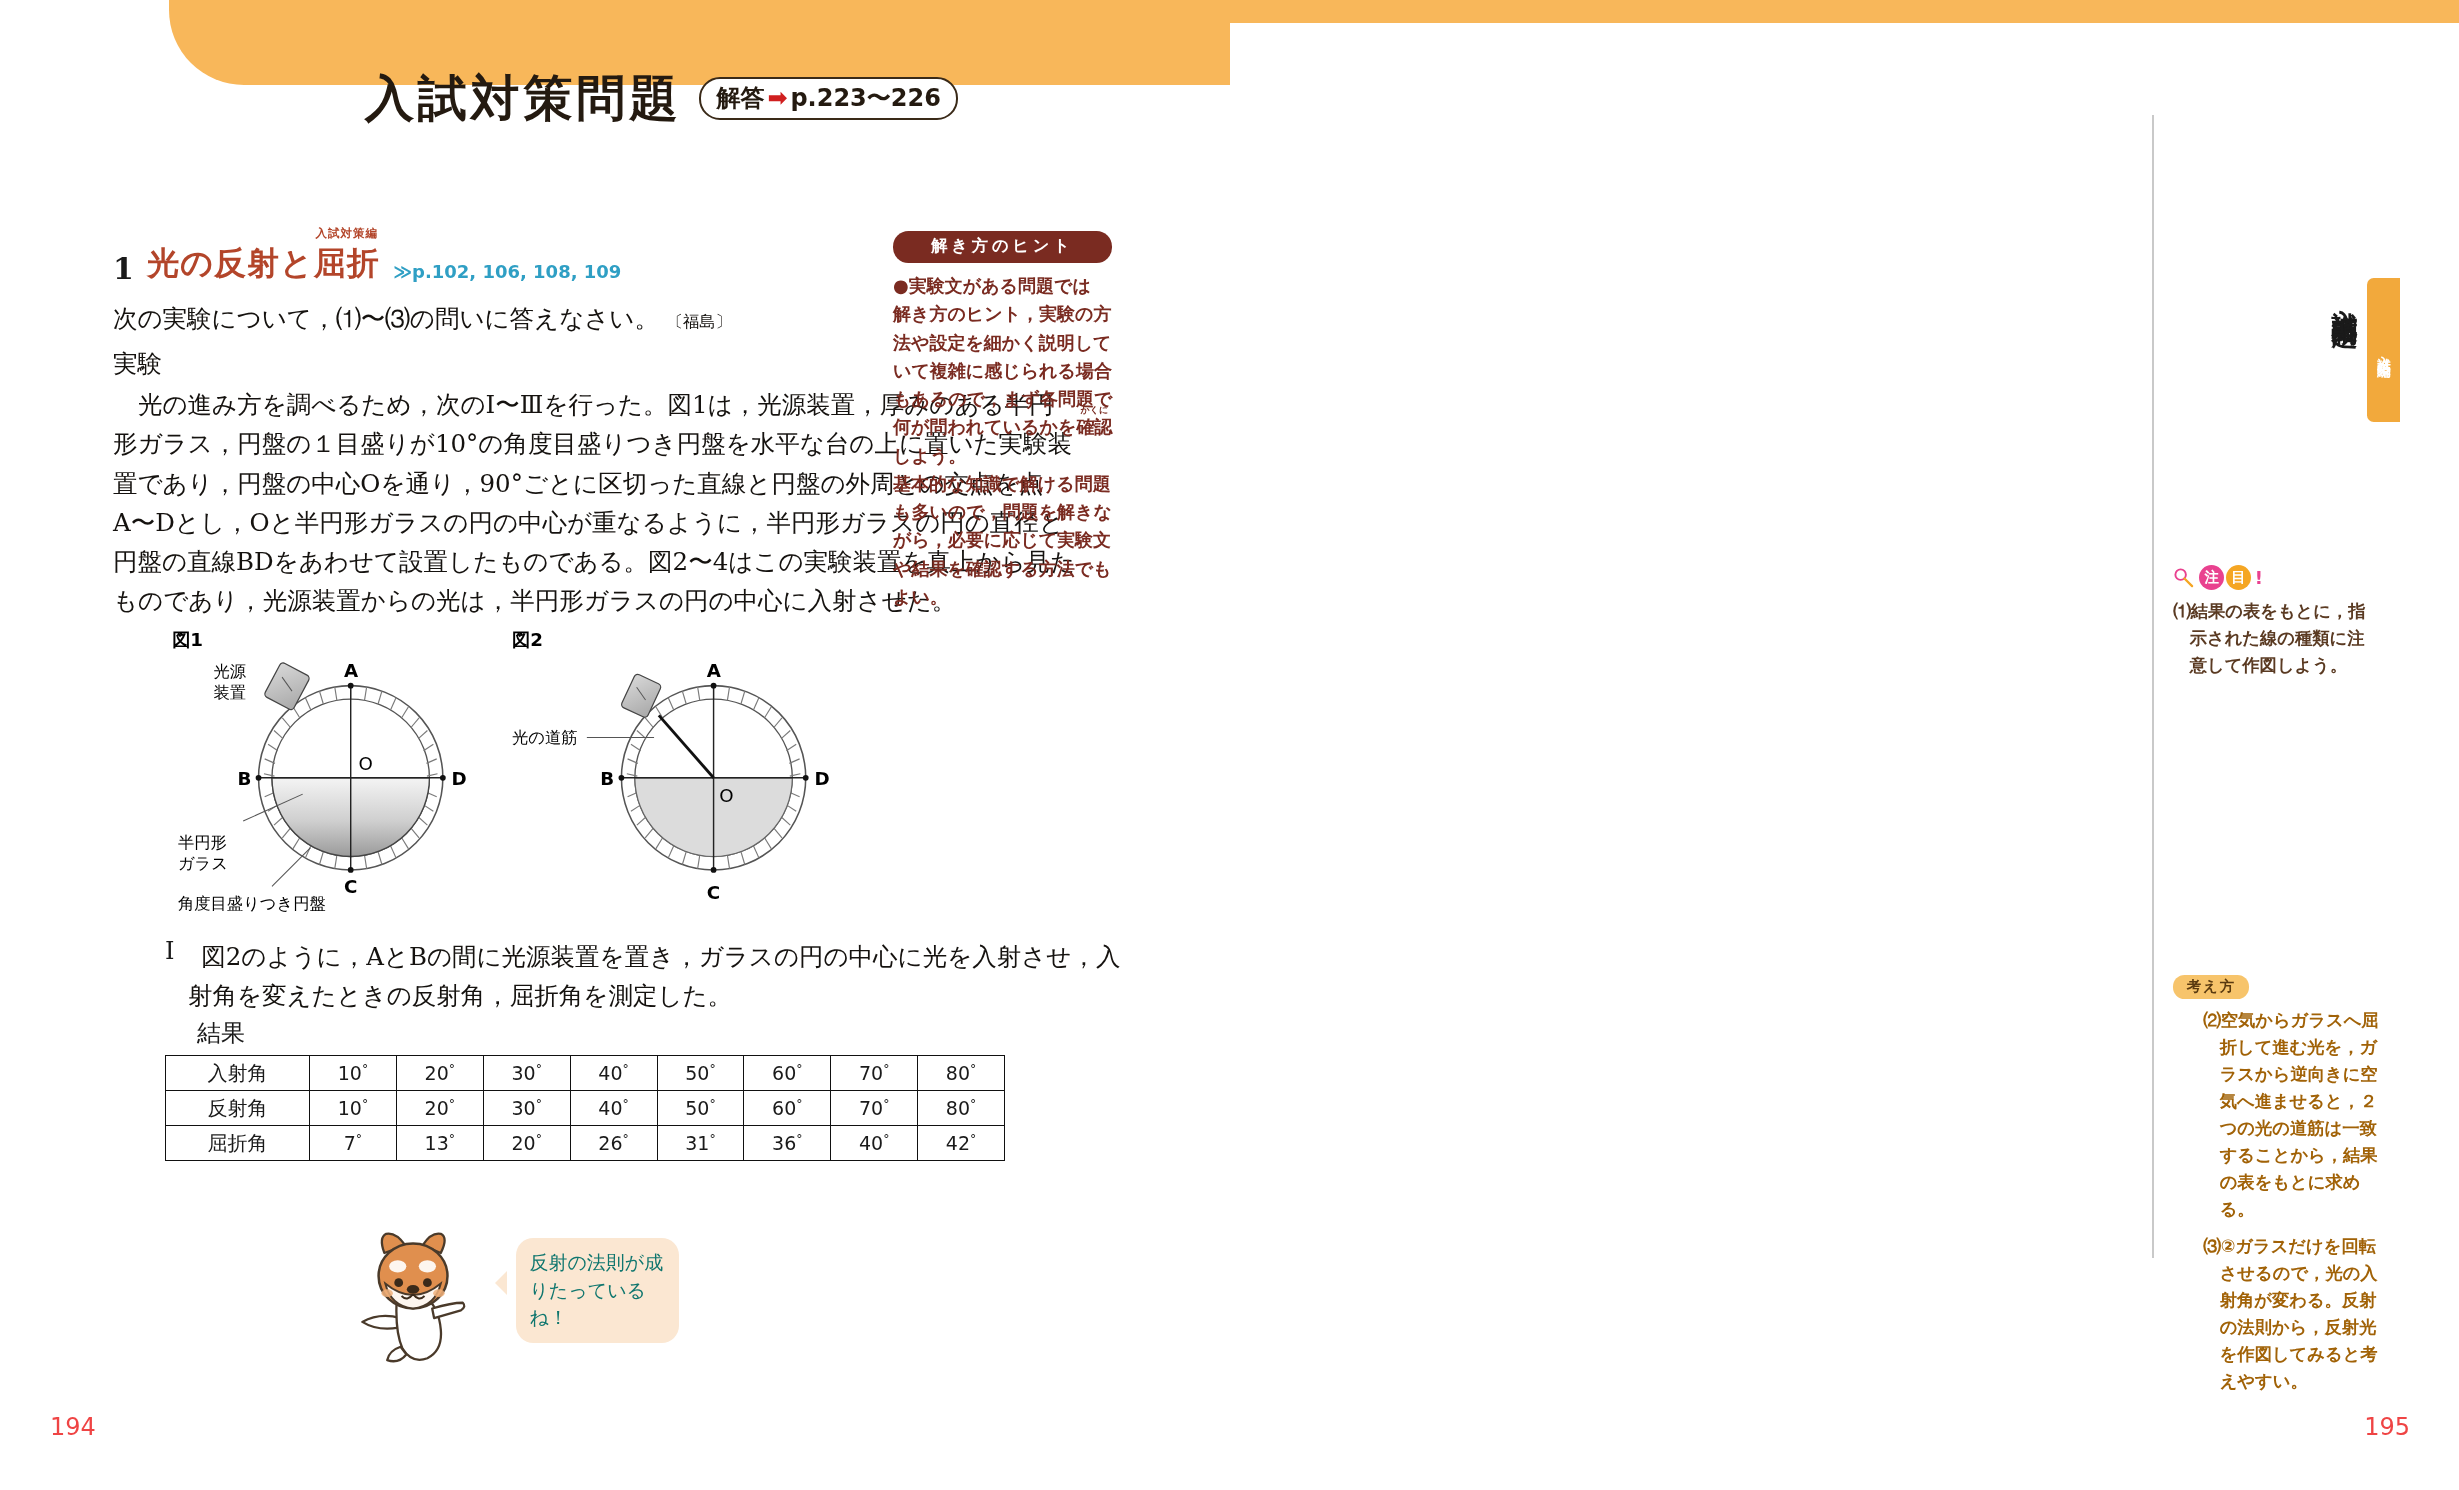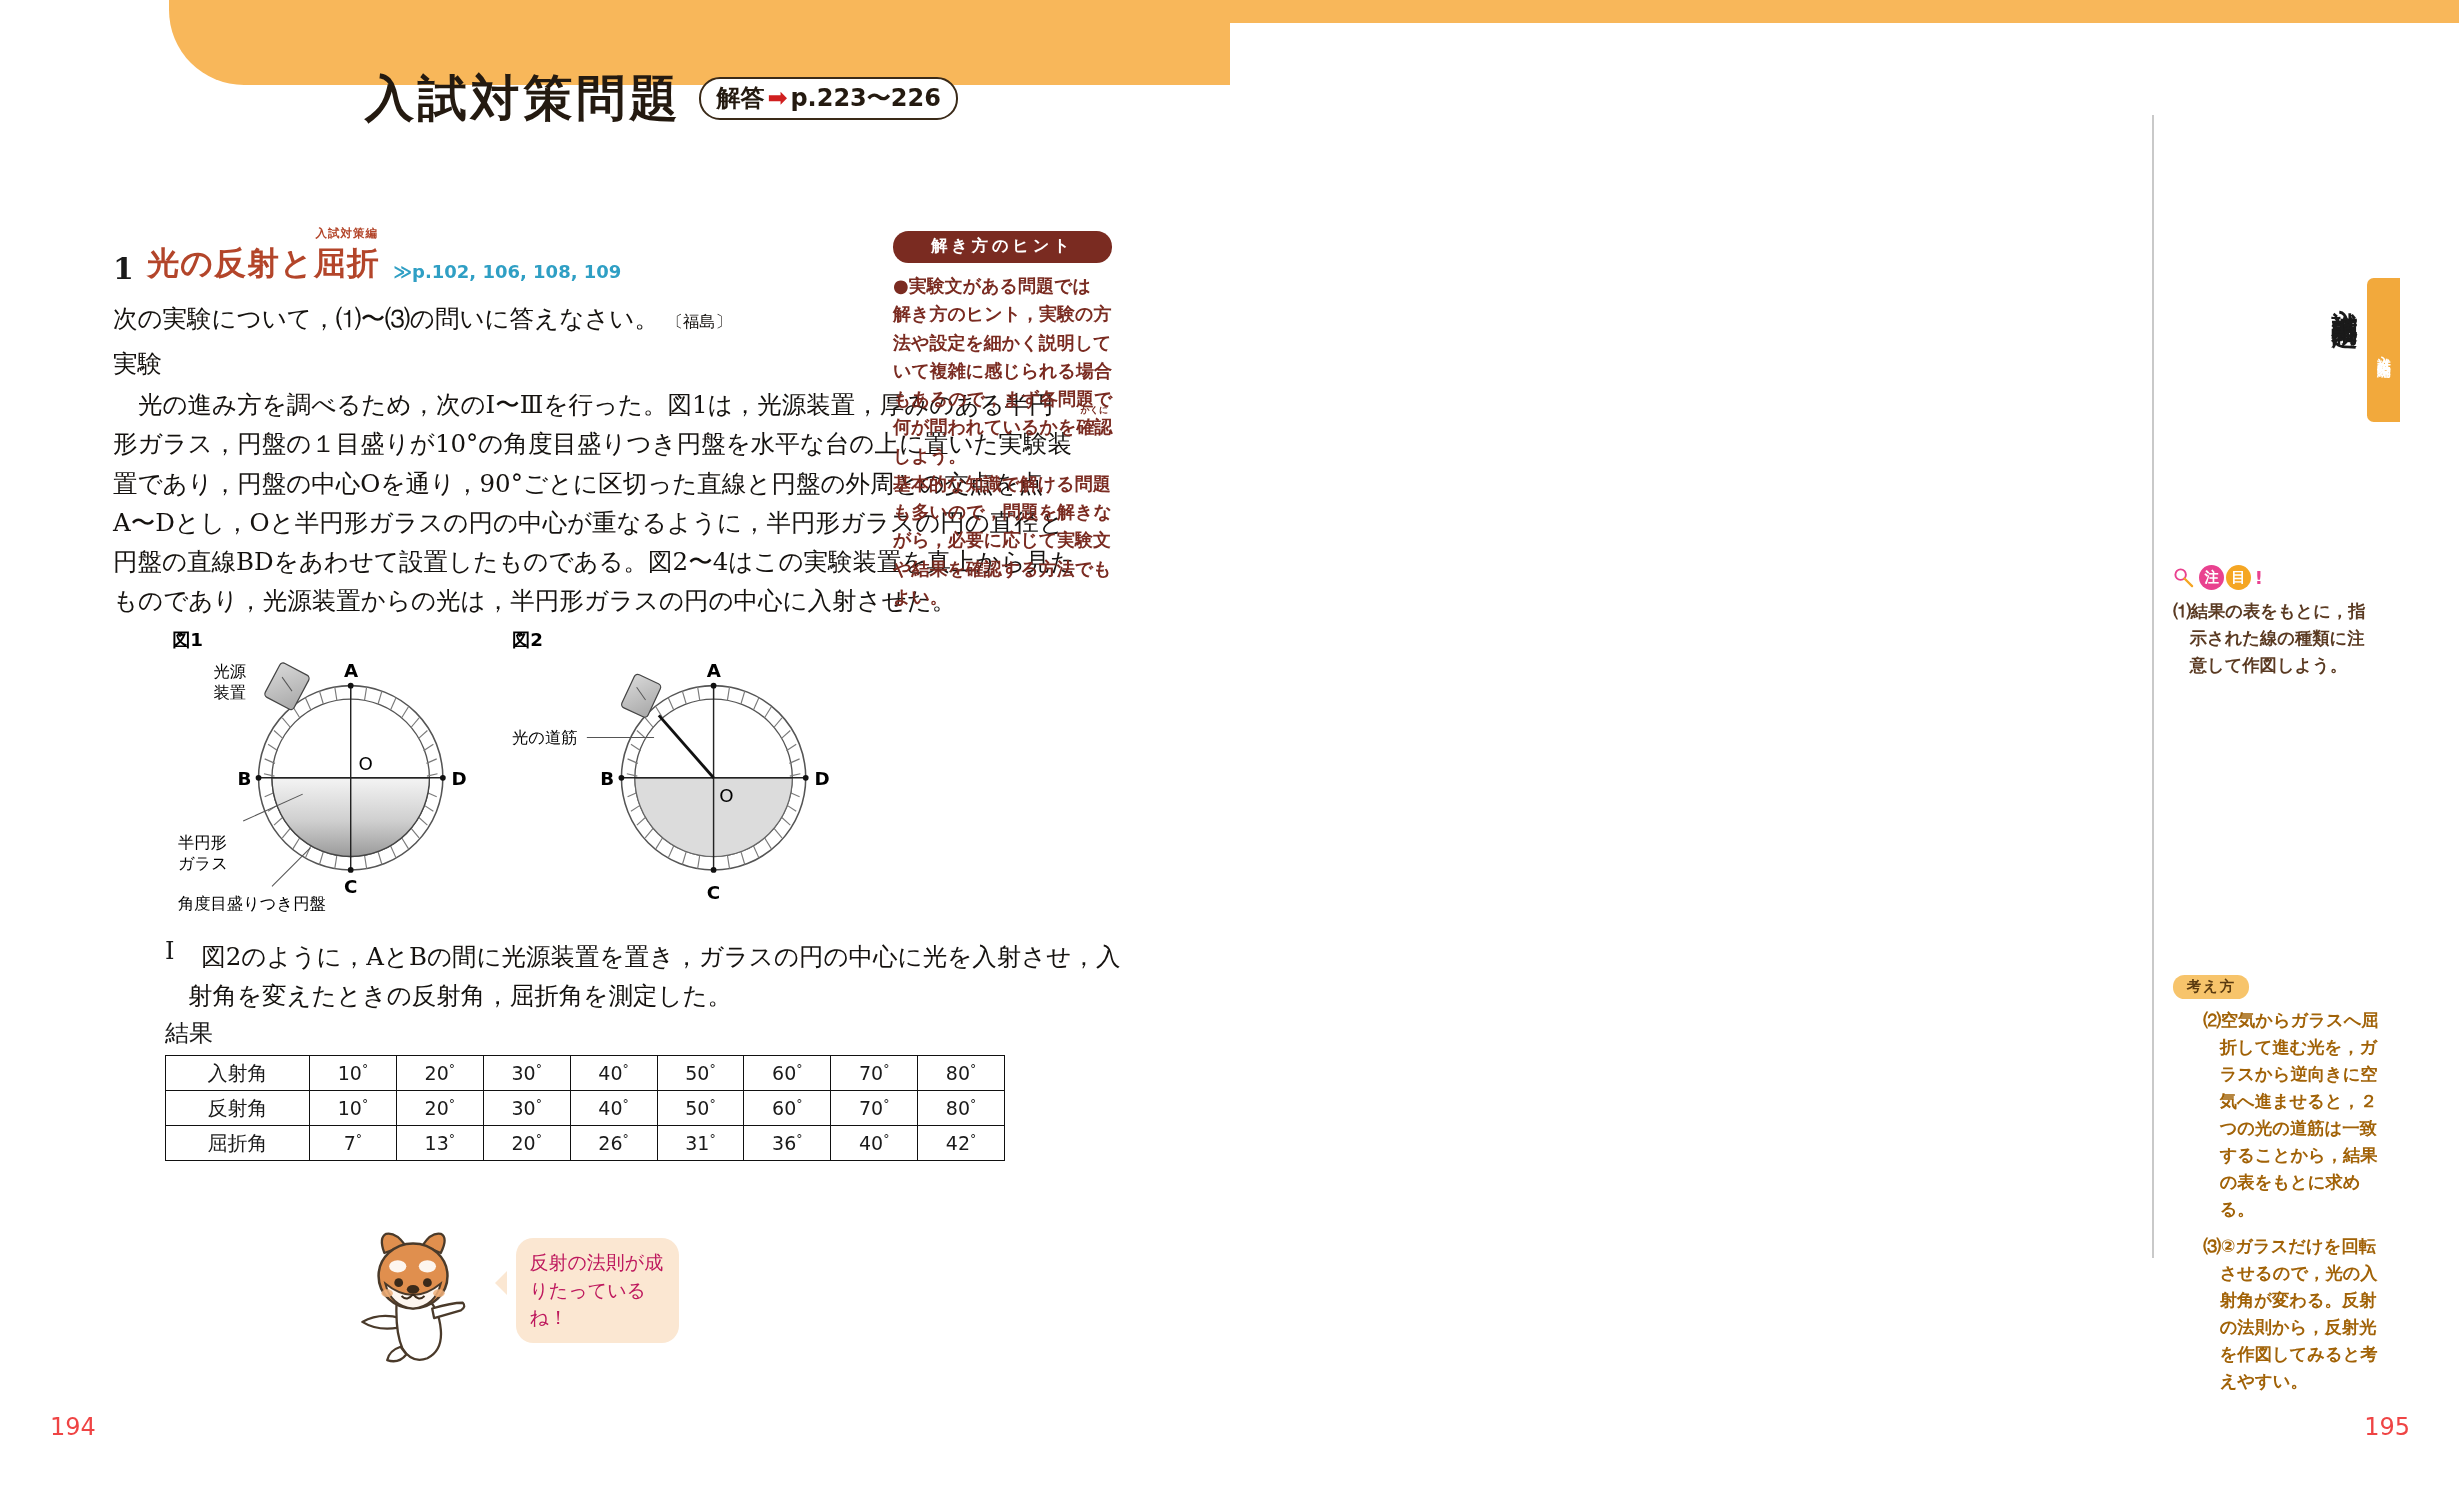--- a/index.html
+++ b/index.html
@@ -88,37 +88,37 @@
   #hint-body .hb-lead { display:block; }
   .mini-ruby { position:relative; display:inline-block; }
   .mini-ruby .rt { position:absolute; left:0; right:0; top:-10.6px; text-align:center; font-size:9px; font-weight:700; }
 
   
   #fig12 { position:absolute; left:168px; top:629px; width:711px; height:288px; }
 
   
   #block-I { position:absolute; left:165px; top:937px; width:970px; }
   #block-I .rnum { font-family:"DejaVu Serif","Liberation Serif",serif; font-size:24px; }
-  #kekka { margin-top:1.9px; font-family:Liberation Sans, sans-serif; font-size:24px; }
+  #kekka { margin-top:1.9px; font-family:Liberation Sans, sans-serif; font-size:24px;margin-left:32px; }
   #result-table {
     margin-top:5.8px; border-collapse:collapse; width:840px;
     font-family:"DejaVu Sans","Liberation Sans",sans-serif;
   }
   #result-table td, #result-table th {
     border:1.5px solid #111; text-align:center; font-size:19px; height:35px; font-weight:400;
   }
   #result-table .rowhead { width:144px; font-size:20px; }
   .deg { font-size:12.5px; vertical-align:super; }
 
   
   #mascot { position:absolute; left:341px; top:1230px; width:403px; height:134px; }
   #bubble {
     position:absolute; left:175px; top:7.7px; width:163px;
     background:#fbe7d2; border-radius:17.3px; padding:11.5px 13.4px;
-    font-size:19px; line-height:1.45; color:#be185d;
+    font-size:19px; line-height:1.45; color:#0f766e;
   }
   #bubble::after {
     content:""; position:absolute; left:-21px; top:33px;
     border:12.5px solid transparent; border-right-color:#fbe7d2; border-left:0;
   }
 
   
   .pageno { position:absolute; bottom:50px; font-size:24px; font-weight:400; color:#ef4444; }
   #pn-left { left:50px; }
   #pn-right { right:50px; }

